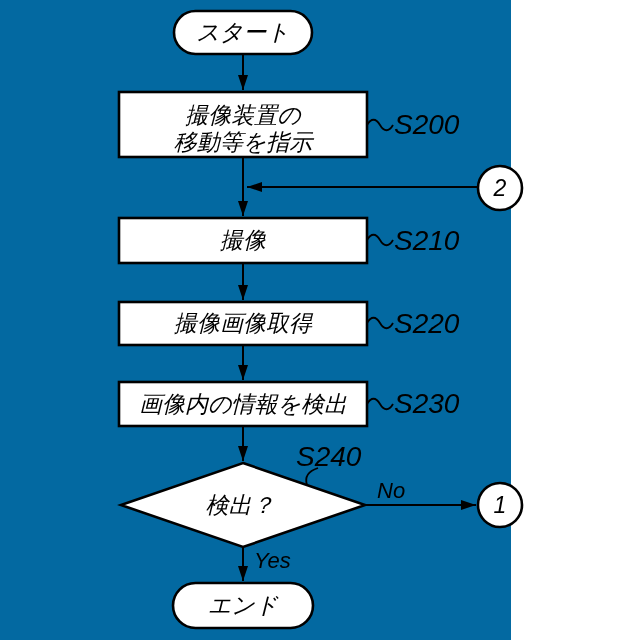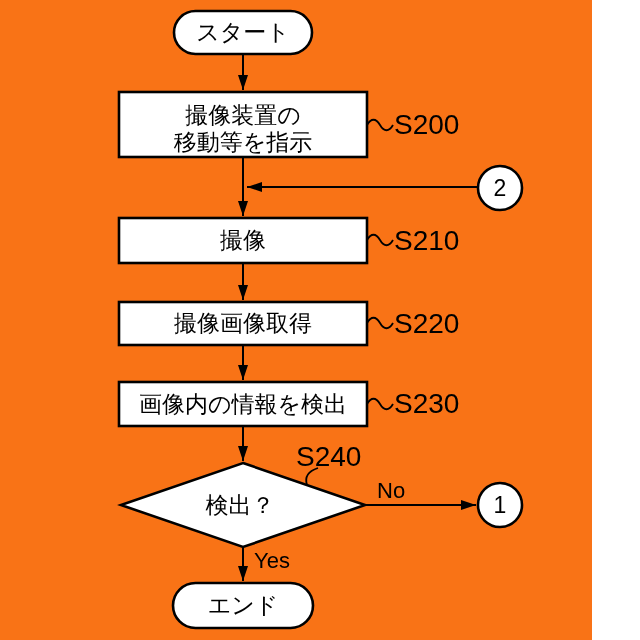--- a/index.html
+++ b/index.html
@@ -4,23 +4,24 @@
 <style>
   html, body {
     margin: 0;
     padding: 0;
     background: #ffffff;
     width: 640px;
     height: 640px;
     overflow: hidden;
   }
   .stage {
-    width: 592px;
+    width: 511px;
     height: 640px;
-    background: #f97316;
+    background: #0369a1;
+    font-style: italic;
   }
   svg { display: block; }
   .shape {
     fill: #ffffff;
     stroke: #000000;
     stroke-width: 2.6;
   }
   .flow {
     stroke: #000000;
     stroke-width: 2;

